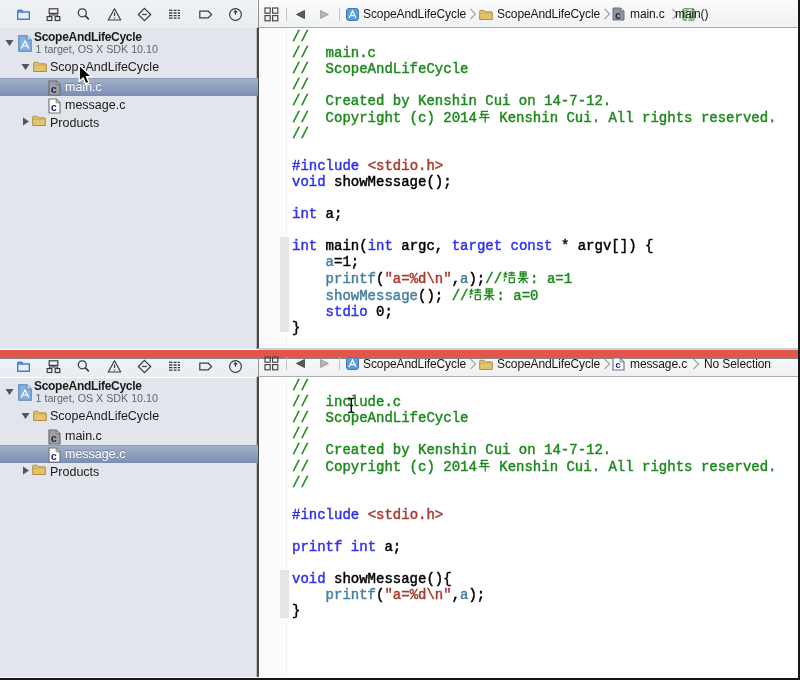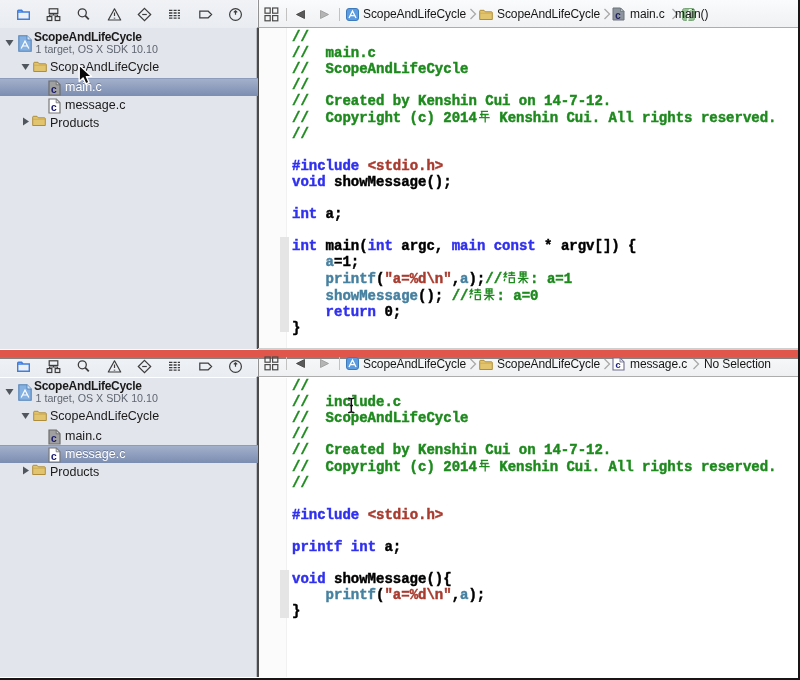--- a/index.html
+++ b/index.html
@@ -2,21 +2,21 @@
 <html><head><meta charset="utf-8"><style>
 *{margin:0;padding:0;box-sizing:border-box}
 html,body{width:800px;height:680px;overflow:hidden;background:#fff;font-family:"Liberation Sans",sans-serif}
 #stage{position:absolute;left:0;top:0;width:800px;height:680px}
 .abs{position:absolute}
 .toolbar{left:0;width:800px;height:28px;background:linear-gradient(180deg,#fafbfc,#f0f1f3);border-bottom:1px solid #adadad}
 .sidebar{left:0;width:258px;background:#e2e5eb}
 .divider{width:3px;background:linear-gradient(90deg,#b9bcc2 0 1px,#4a4a4a 1px 3px)}
 .gutter{left:259px;width:28px;background:#fbfbfb;border-right:1px solid #f1f1f1}
 .codebg{left:288px;right:0;background:#fff}
-pre.code{font-family:"Liberation Mono",monospace;font-size:14px;line-height:16px;font-weight:bold;-webkit-text-stroke:0.45px currentColor;position:absolute;left:292px}
+pre.code{font-family:"Liberation Mono",monospace;font-size:14px;line-height:16px;font-weight:normal;-webkit-text-stroke:0.45px currentColor;position:absolute;left:292px}
 .g{color:#1e8a1e}.b{color:#3030ef}.r{color:#a93a2e}.t{color:#4680a0}
 .srow{position:absolute;font-size:12.5px;color:#1a1a1a;white-space:nowrap}
 .sel{position:absolute;left:0;width:258px;height:18px;background:linear-gradient(180deg,#a3b0cb,#7b8db1);border-top:1px solid #8d9cbc}
 .seltext{color:#fff;text-shadow:0 -1px 0 rgba(60,70,100,.45)}
 .sub{position:absolute;font-size:11px;color:#5f6670;white-space:nowrap}
 .bold{font-weight:bold}
 .jbt{position:absolute;font-size:12px;color:#161616;white-space:nowrap;letter-spacing:-0.1px}
 .redband{left:0;width:800px;background:#e0564b}
 .darkline{left:0;width:800px;background:#828282}
 </style></head>
@@ -179,33 +179,33 @@
 <span class="g">//  Copyright (c) 2014<svg width="14" height="15" viewBox="0 0 14 15" style="vertical-align:-2px">
           <path d="M3.8,2.4 H11 M4.8,2.4 V8.6 M3,5.5 H11.7 M2,8.6 H12.7 M8.2,5.5 V13.4" fill="none" stroke="#1e8a1e" stroke-width="1.3"></path>
         </svg> Kenshin Cui. All rights reserved.</span>
 <span class="g">//</span>
 
 <span class="b">#include</span> <span class="r">&lt;stdio.h&gt;</span>
 <span class="b">void</span> showMessage();
 
 <span class="b">int</span> a;
 
-<span class="b">int</span> main(<span class="b">int</span> argc, <span class="b">main</span> <span class="b">const</span> * argv[]) {
+<span class="b">int</span> main(<span class="b">int</span> argc, <span class="b">target</span> <span class="b">const</span> * argv[]) {
     <span class="t">a</span>=1;
     <span class="t">printf</span>(<span class="r">"a=%d\n"</span>,<span class="t">a</span>);<span class="g">//<svg width="14" height="15" viewBox="0 0 14 15" style="vertical-align:-2px">
           <path d="M4.2,1.6 L2.2,4 H4.5 L2.2,6.9 H5.2 M2.9,8.8 L2.1,11.2 M6.5,3 H12.8 M9.7,1.4 V5.4 M6.2,5.4 H13.3 M7.3,7.8 H12.3 V12.6 H7.3 Z" fill="none" stroke="#1e8a1e" stroke-width="1.3"></path>
         </svg><svg width="14" height="15" viewBox="0 0 14 15" style="vertical-align:-2px">
           <path d="M4.2,1.8 H10 V6.2 H4.2 Z M4.2,4 H10 M1.8,8.4 H12.5 M7.1,1.8 V13.6 M6.2,9 L2.6,13 M8,9 L11.6,13" fill="none" stroke="#1e8a1e" stroke-width="1.3"></path>
         </svg>: a=1</span>
     <span class="t">showMessage</span>(); <span class="g">//<svg width="14" height="15" viewBox="0 0 14 15" style="vertical-align:-2px">
           <path d="M4.2,1.6 L2.2,4 H4.5 L2.2,6.9 H5.2 M2.9,8.8 L2.1,11.2 M6.5,3 H12.8 M9.7,1.4 V5.4 M6.2,5.4 H13.3 M7.3,7.8 H12.3 V12.6 H7.3 Z" fill="none" stroke="#1e8a1e" stroke-width="1.3"></path>
         </svg><svg width="14" height="15" viewBox="0 0 14 15" style="vertical-align:-2px">
           <path d="M4.2,1.8 H10 V6.2 H4.2 Z M4.2,4 H10 M1.8,8.4 H12.5 M7.1,1.8 V13.6 M6.2,9 L2.6,13 M8,9 L11.6,13" fill="none" stroke="#1e8a1e" stroke-width="1.3"></path>
         </svg>: a=0</span>
-    <span class="b">return</span> 0;
+    <span class="b">stdio</span> 0;
 }</pre>
 
 <div class="abs" style="left:258px;top:348px;width:542px;height:1.5px;background:#cfcfcf"></div>
 <div class="abs redband" style="top:349.5px;height:7px"></div>
 <div class="abs darkline" style="top:356.5px;height:2px"></div>
 
 <div class="abs" style="left:0;top:358.5px;width:800px;height:18.5px;background:linear-gradient(180deg,#f6f7f8,#eff0f2);border-bottom:1px solid #adadad"></div>
 <div class="abs sidebar" style="top:378px;height:299px"></div>
 <div class="abs gutter" style="top:378px;height:299px"></div>
 <div class="abs codebg" style="top:378px;height:299px"></div>

